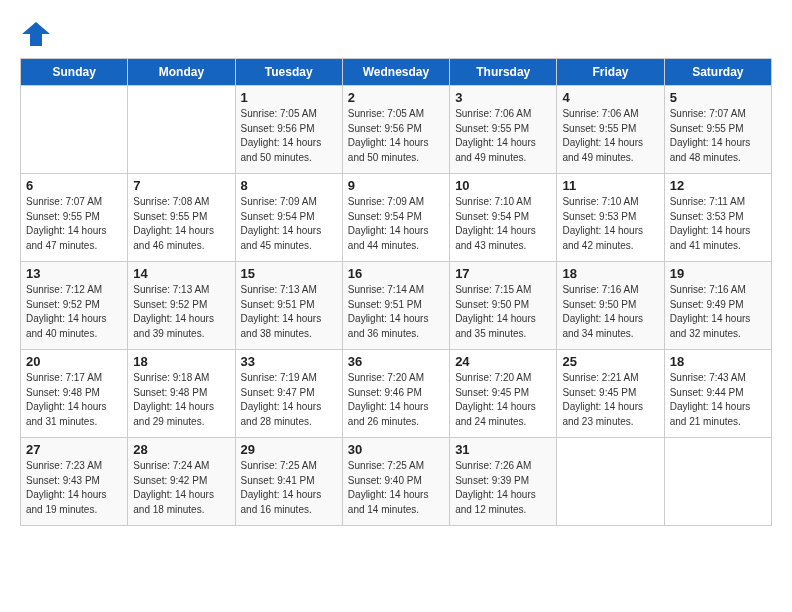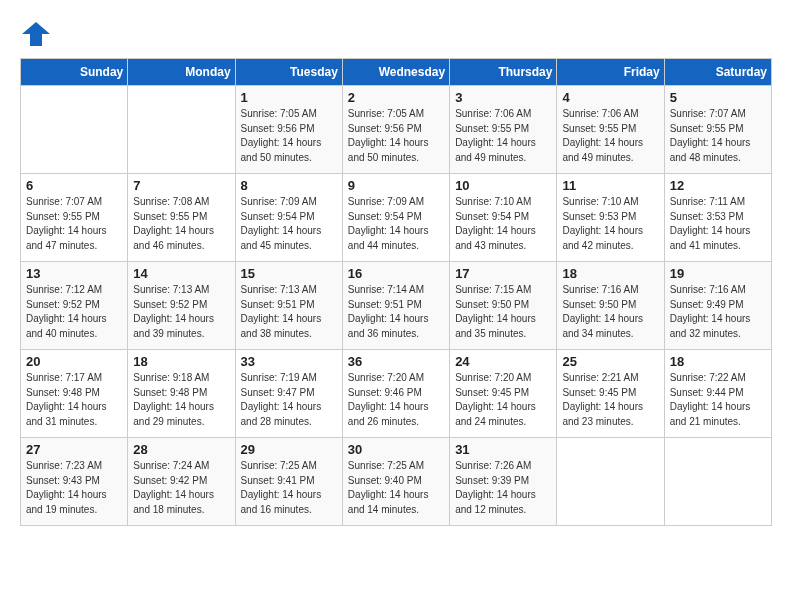--- a/index.html
+++ b/index.html
@@ -48,21 +48,21 @@
       width: 100%;
       border-collapse: collapse;
       table-layout: fixed;
     }
     thead tr th {
       background-color: #1565c0;
       color: #fff;
       font-size: 12px;
       font-weight: bold;
       padding: 6px 4px;
-      text-align: right;
+      text-align: center;
       border: 1px solid #ccc;
     }
     tbody tr td {
       vertical-align: top;
       border: 1px solid #ccc;
       padding: 4px 5px;
       font-size: 10px;
       color: #333;
       height: 88px;
       background: #fff;
@@ -297,21 +297,21 @@
         </td>
         <td>
           <span class="day-number">25</span>
           <div class="day-info">Sunrise: 2:21 AM
 Sunset: 9:45 PM
 Daylight: 14 hours
 and 23 minutes.</div>
         </td>
         <td>
           <span class="day-number">18</span>
-          <div class="day-info">Sunrise: 7:22 AM
+          <div class="day-info">Sunrise: 7:43 AM
 Sunset: 9:44 PM
 Daylight: 14 hours
 and 21 minutes.</div>
         </td>
       </tr>
       <tr>
         <td>
           <span class="day-number">27</span>
           <div class="day-info">Sunrise: 7:23 AM
 Sunset: 9:43 PM

